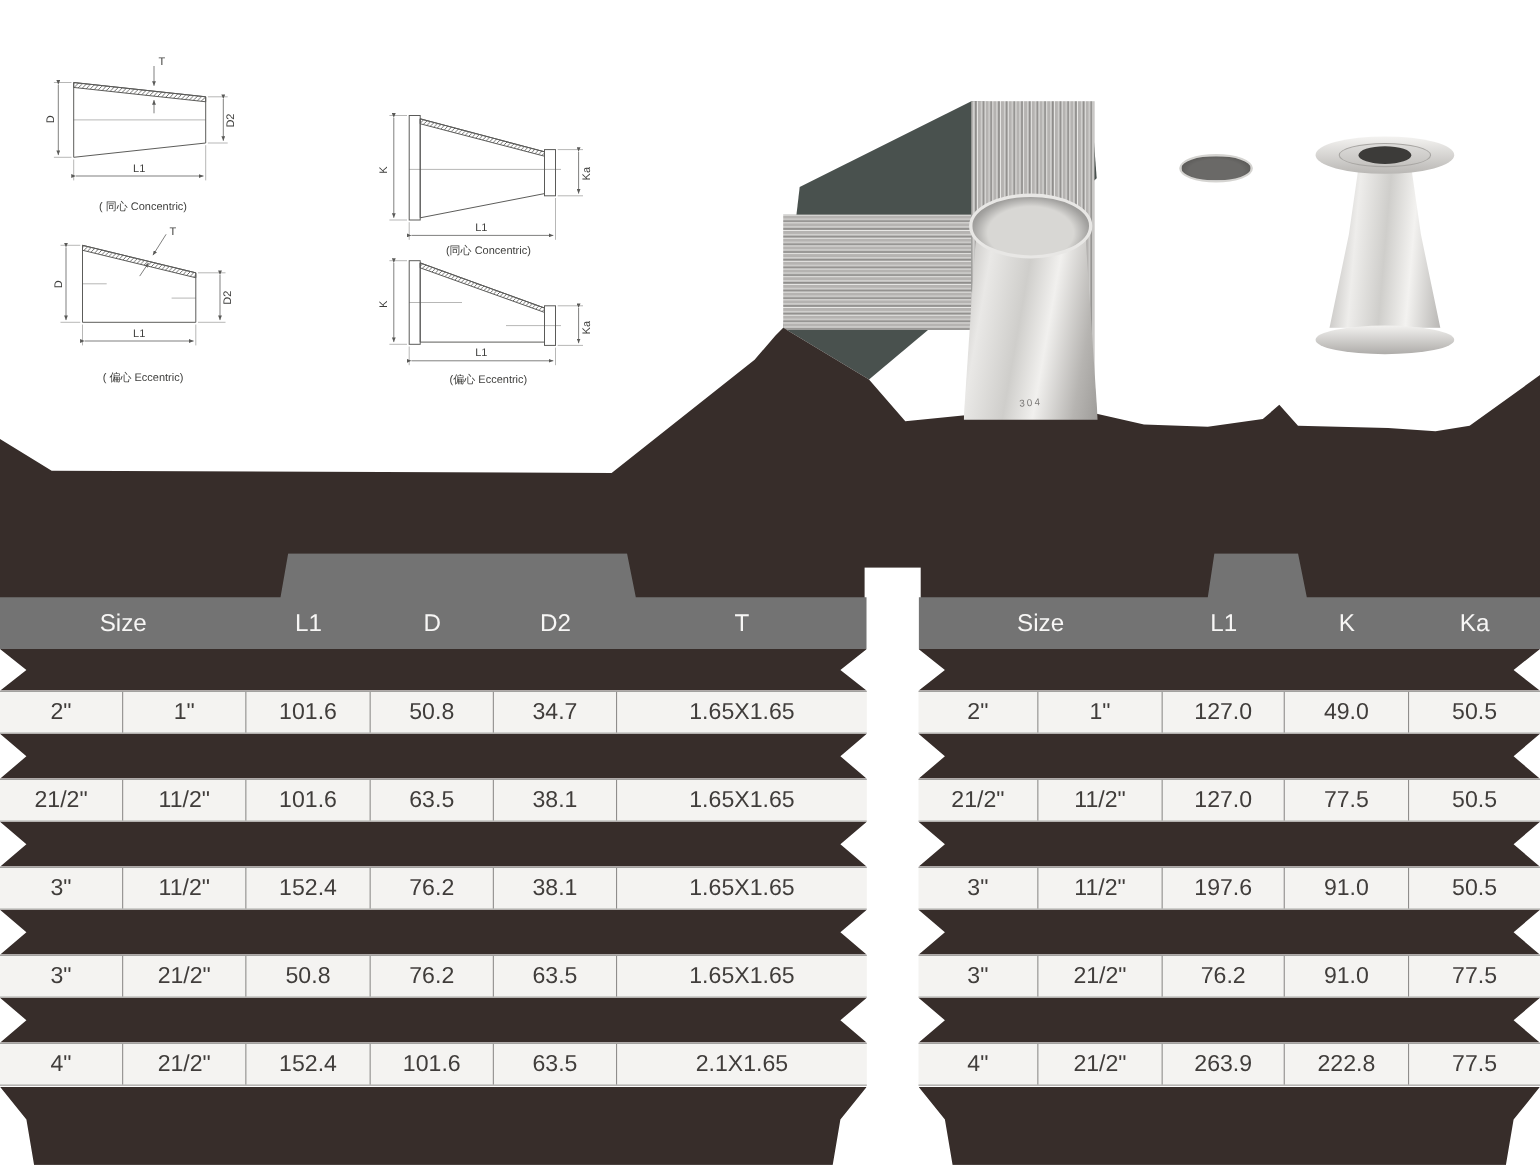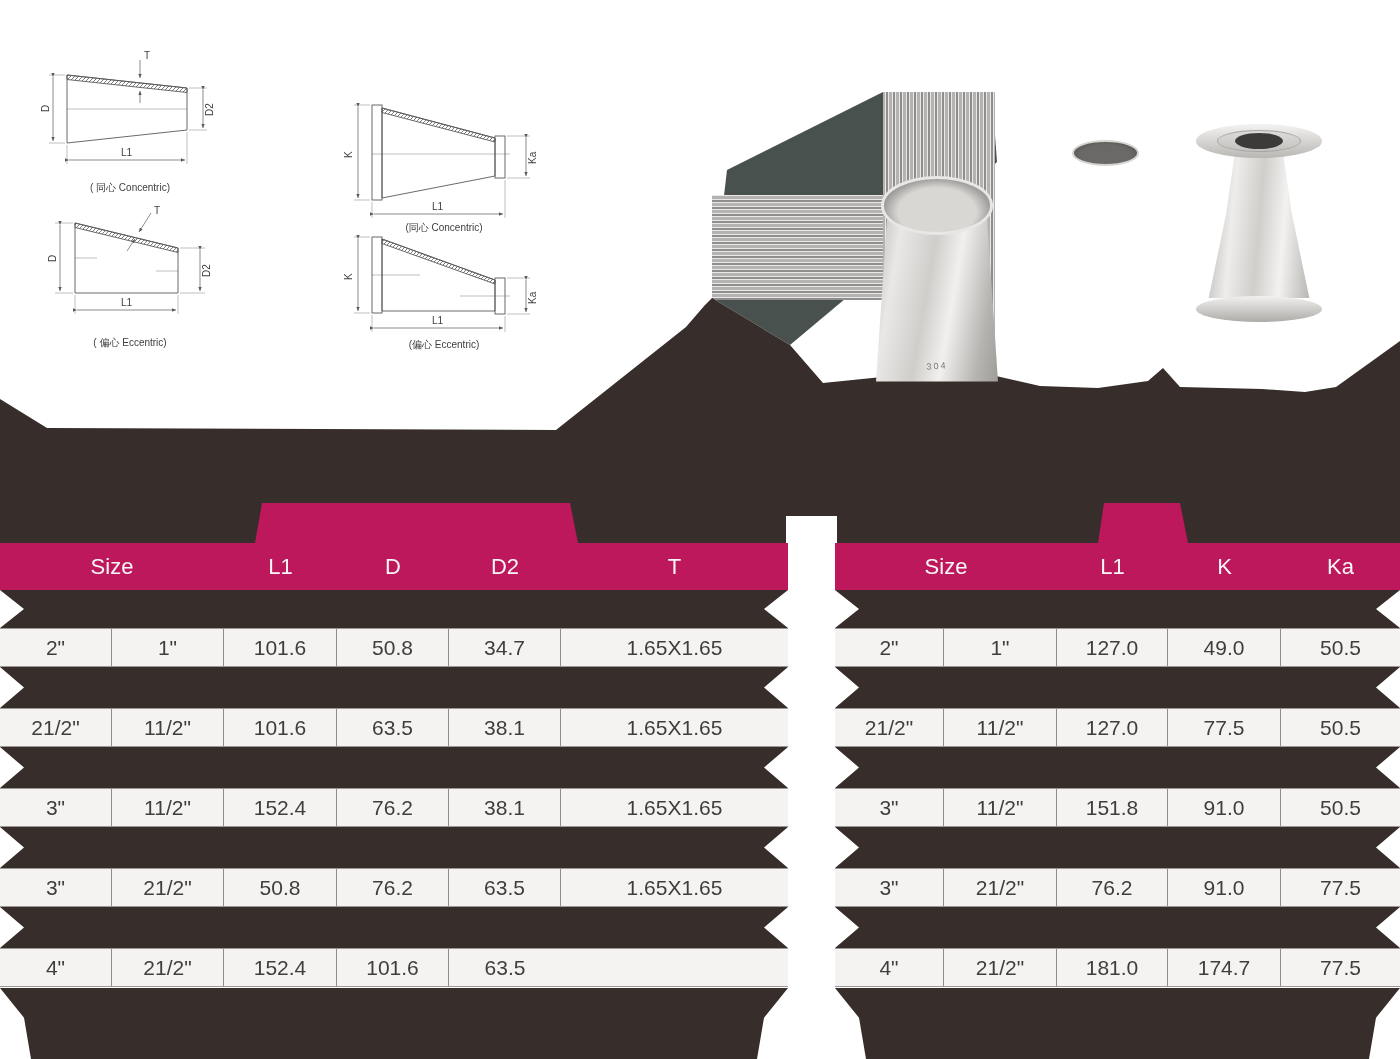--- a/index.html
+++ b/index.html
@@ -40,21 +40,21 @@
   .p3-neck{position:absolute;left:0;top:14%;width:100%;height:74%;
     clip-path:polygon(31% 0,69% 0,76% 42%,90% 100%,10% 100%,24% 42%);
     background:linear-gradient(95deg,#9b9996 0%,#eeedeb 30%,#cfcecb 50%,#f3f2f0 68%,#a19f9c 100%);}
   .p3-foot{position:absolute;left:0;bottom:0;width:100%;height:13%;border-radius:50%;
     background:linear-gradient(180deg,#f2f1ef,#aeaca9);}
 
   
   .tbl{z-index:3;top:503px;height:556px;}
   #ltbl{left:0;width:788px;}
   #rtbl{left:835px;width:565px;}
-  .hdr{position:absolute;left:0;top:0;width:100%;height:87px;background:#be185d;}
+  .hdr{position:absolute;left:0;top:0;width:100%;height:87px;background:#737373;}
   #ltbl .hdr{clip-path:polygon(0 40px,255px 40px,262px 0,570px 0,578px 40px,100% 40px,100% 100%,0 100%);}
   #rtbl .hdr{clip-path:polygon(0 40px,263px 40px,269px 0,345px 0,353px 40px,100% 40px,100% 100%,0 100%);}
   .hdr-row{position:absolute;left:0;bottom:0;width:100%;height:47px;display:flex;align-items:center;}
   .hcell{color:#f7f6f5;font-size:22px;text-align:center;}
   .band{position:absolute;left:0;width:100%;background:#372d2a;
     clip-path:polygon(0 0,100% 0,calc(100% - 24px) 50%,100% 100%,0 100%,24px 50%);}
   .band.b6{clip-path:polygon(0 0,100% 0,calc(100% - 24px) 42%,calc(100% - 31px) 100%,31px 100%,24px 42%);}
   .row{position:absolute;left:0;width:100%;height:39px;background:#f4f3f1;display:flex;
     border-top:1px solid #9a9896;border-bottom:1px solid #9a9896;box-sizing:border-box;}
   .cell{display:flex;align-items:center;justify-content:center;
@@ -297,20 +297,21 @@
       <div class="cell c5">1.65X1.65</div>
     </div>
 
     <div class="band" style="top:404px;height:41px;"></div>
     <div class="row" style="top:445px;">
       <div class="cell c0">4"</div>
       <div class="cell c1">21/2"</div>
       <div class="cell c2">152.4</div>
       <div class="cell c3">101.6</div>
       <div class="cell c4">63.5</div>
+      <div class="cell c5">2.1X1.65</div>
     </div>
 
     <div class="band b6" style="top:485px;height:71px;"></div>
   </div>
 
   <div id="rtbl" class="abs tbl">
     <div class="hdr">
       <div class="hdr-row">
         <div class="hcell h-size">Size</div>
         <div class="hcell h-l1">L1</div>
@@ -334,39 +335,39 @@
       <div class="cell c1">11/2"</div>
       <div class="cell c2">127.0</div>
       <div class="cell c3">77.5</div>
       <div class="cell c4">50.5</div>
     </div>
 
     <div class="band" style="top:244px;height:41px;"></div>
     <div class="row" style="top:285px;">
       <div class="cell c0">3"</div>
       <div class="cell c1">11/2"</div>
-      <div class="cell c2">151.8</div>
+      <div class="cell c2">197.6</div>
       <div class="cell c3">91.0</div>
       <div class="cell c4">50.5</div>
     </div>
 
     <div class="band" style="top:324px;height:41px;"></div>
     <div class="row" style="top:365px;">
       <div class="cell c0">3"</div>
       <div class="cell c1">21/2"</div>
       <div class="cell c2">76.2</div>
       <div class="cell c3">91.0</div>
       <div class="cell c4">77.5</div>
     </div>
 
     <div class="band" style="top:404px;height:41px;"></div>
     <div class="row" style="top:445px;">
       <div class="cell c0">4"</div>
       <div class="cell c1">21/2"</div>
-      <div class="cell c2">181.0</div>
-      <div class="cell c3">174.7</div>
+      <div class="cell c2">263.9</div>
+      <div class="cell c3">222.8</div>
       <div class="cell c4">77.5</div>
     </div>
 
     <div class="band b6" style="top:485px;height:71px;"></div>
   </div>
 
 </div>
 
 </body></html>

